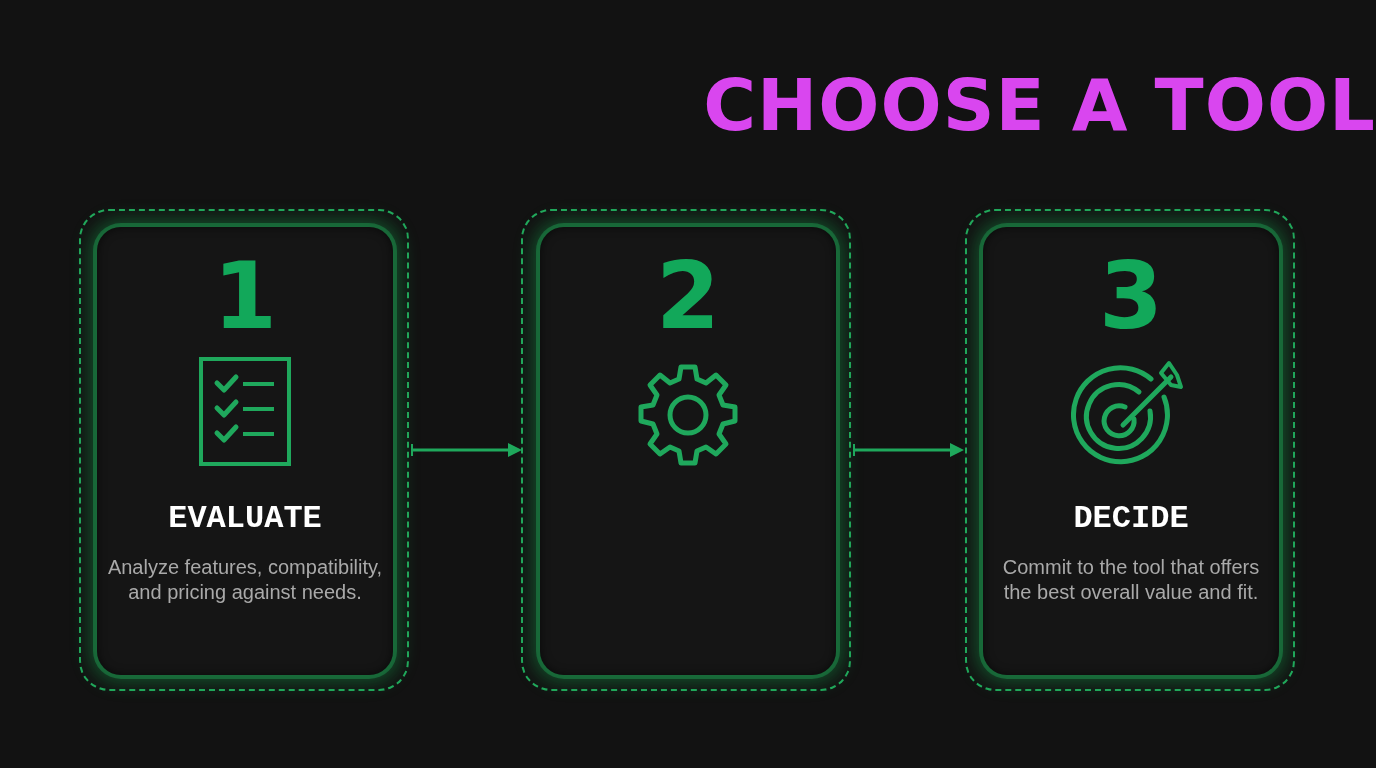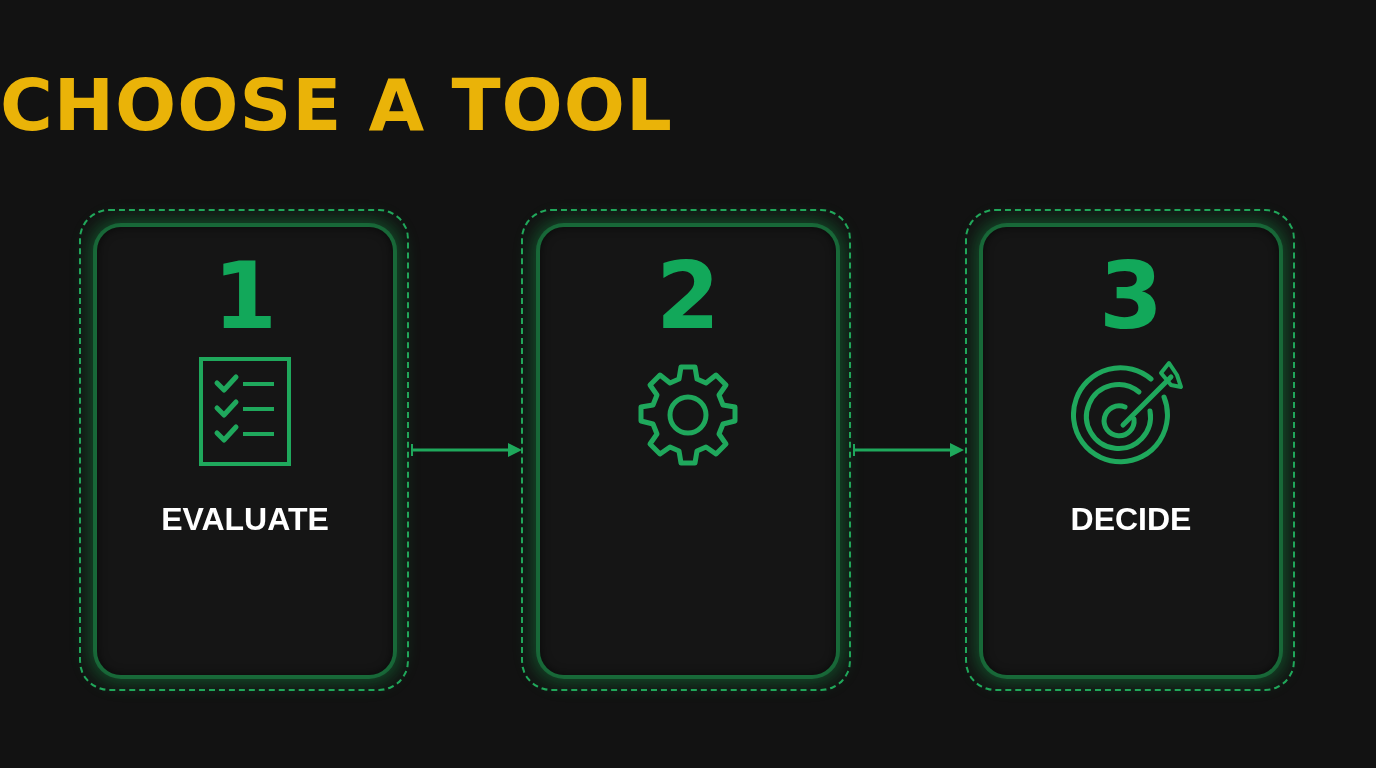--- a/index.html
+++ b/index.html
@@ -4,21 +4,21 @@
 <style>
   html, body { margin:0; padding:0; }
   body {
     width:1376px; height:768px; overflow:hidden;
     background:#121212;
     font-family:"Liberation Sans", "DejaVu Sans", sans-serif;
     position:relative;
   }
   .title {
     position:absolute; left:0; top:62px; width:1376px;
-    text-align:left; color:#eab308;
+    text-align:right; color:#d946ef;
     font-family:"DejaVu Sans", sans-serif;
     font-weight:bold; font-size:72px; letter-spacing:1px;
     line-height:86px;
   }
   .step-outer {
     position:absolute; top:209px; width:330px; height:482px;
     border:2px dashed #22a95c; border-radius:30px;
     box-sizing:border-box;
   }
   .step-card {
@@ -33,21 +33,21 @@
     font-family:"DejaVu Sans", sans-serif; font-weight:bold;
     font-size:92px; line-height:100px;
   }
   .icon {
     position:absolute; top:130px; left:50%; transform:translateX(-50%);
     width:120px; height:120px;
   }
   .step-title {
     position:absolute; top:272px; left:0; width:100%;
     text-align:center; color:#ffffff;
-    font-family:Liberation Sans, sans-serif; font-weight:bold;
+    font-family:Liberation Mono, monospace; font-weight:bold;
     font-size:32px; line-height:40px;
   }
   .step-desc {
     position:absolute; top:328px; left:10px; width:276px;
     text-align:center; color:#a9a9a9;
     font-size:20px; line-height:25px;
   }
   .arrow {
     position:absolute; top:440px; height:20px;
   }
@@ -65,20 +65,21 @@
       <rect x="16" y="2" width="88" height="105" fill="none" stroke="#1fa85c" stroke-width="4"></rect>
       <polyline points="32,26 39,33 51,20" fill="none" stroke="#1fa85c" stroke-width="5" stroke-linecap="round" stroke-linejoin="round"></polyline>
       <line x1="58" y1="27" x2="89" y2="27" stroke="#1fa85c" stroke-width="4"></line>
       <polyline points="32,51 39,58 51,45" fill="none" stroke="#1fa85c" stroke-width="5" stroke-linecap="round" stroke-linejoin="round"></polyline>
       <line x1="58" y1="52" x2="89" y2="52" stroke="#1fa85c" stroke-width="4"></line>
       <polyline points="32,76 39,83 51,70" fill="none" stroke="#1fa85c" stroke-width="5" stroke-linecap="round" stroke-linejoin="round"></polyline>
       <line x1="58" y1="77" x2="89" y2="77" stroke="#1fa85c" stroke-width="4"></line>
     </svg>
   </div>
   <div class="step-title">EVALUATE</div>
+  <div class="step-desc">Analyze features, compatibility, and pricing against needs.</div>
 </div>
 
 <svg class="arrow" style="left:410px;" width="114" height="20" viewBox="0 0 114 20">
   <line x1="2" y1="4" x2="2" y2="16" stroke="#1fa85c" stroke-width="2"></line>
   <line x1="2" y1="10" x2="100" y2="10" stroke="#1fa85c" stroke-width="3"></line>
   <polygon points="98,3 112,10 98,17" fill="#1fa85c"></polygon>
 </svg>
 
 <div class="step-outer" style="left:521px;"></div>
 <div class="step-card" style="left:540px;">
@@ -105,13 +106,14 @@
   <div class="icon">
     <svg width="120" height="120" viewBox="0 0 120 120">
       <path d="M93,40 A47,47 0 1 1 80,22" fill="none" stroke="#1fa85c" stroke-width="5" stroke-linecap="round"></path>
       <path d="M79,54 A32,32 0 1 1 68,35" fill="none" stroke="#1fa85c" stroke-width="5" stroke-linecap="round"></path>
       <path d="M63,62 A15,15 0 1 1 54,50" fill="none" stroke="#1fa85c" stroke-width="5" stroke-linecap="round"></path>
       <line x1="52" y1="68" x2="100" y2="20" stroke="#1fa85c" stroke-width="5" stroke-linecap="round"></line>
       <polygon points="90,16 98,6 106,18 110,30 100,28" fill="none" stroke="#1fa85c" stroke-width="4" stroke-linejoin="round"></polygon>
     </svg>
   </div>
   <div class="step-title">DECIDE</div>
+  <div class="step-desc">Commit to the tool that offers the best overall value and fit.</div>
 </div>
 
 </body></html>

